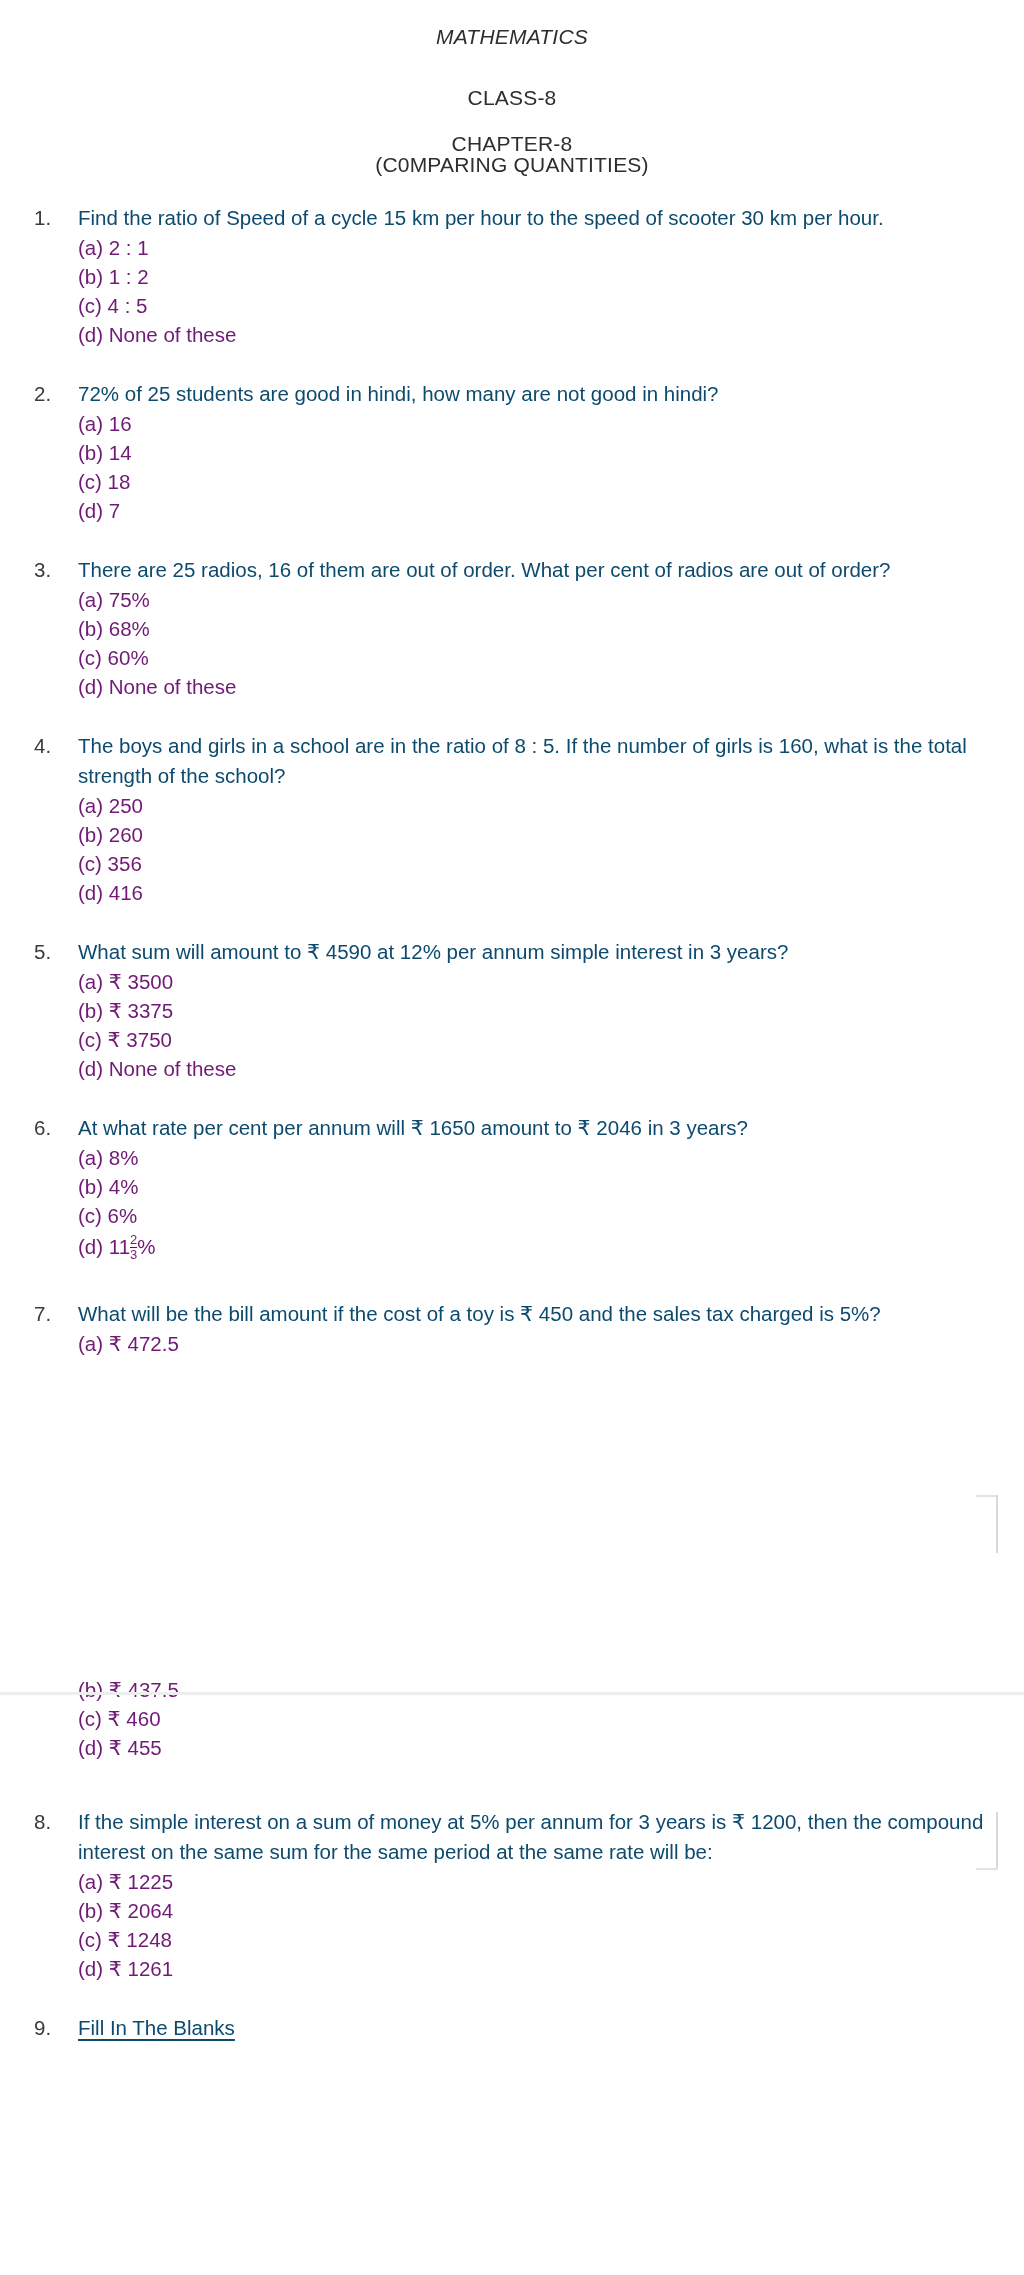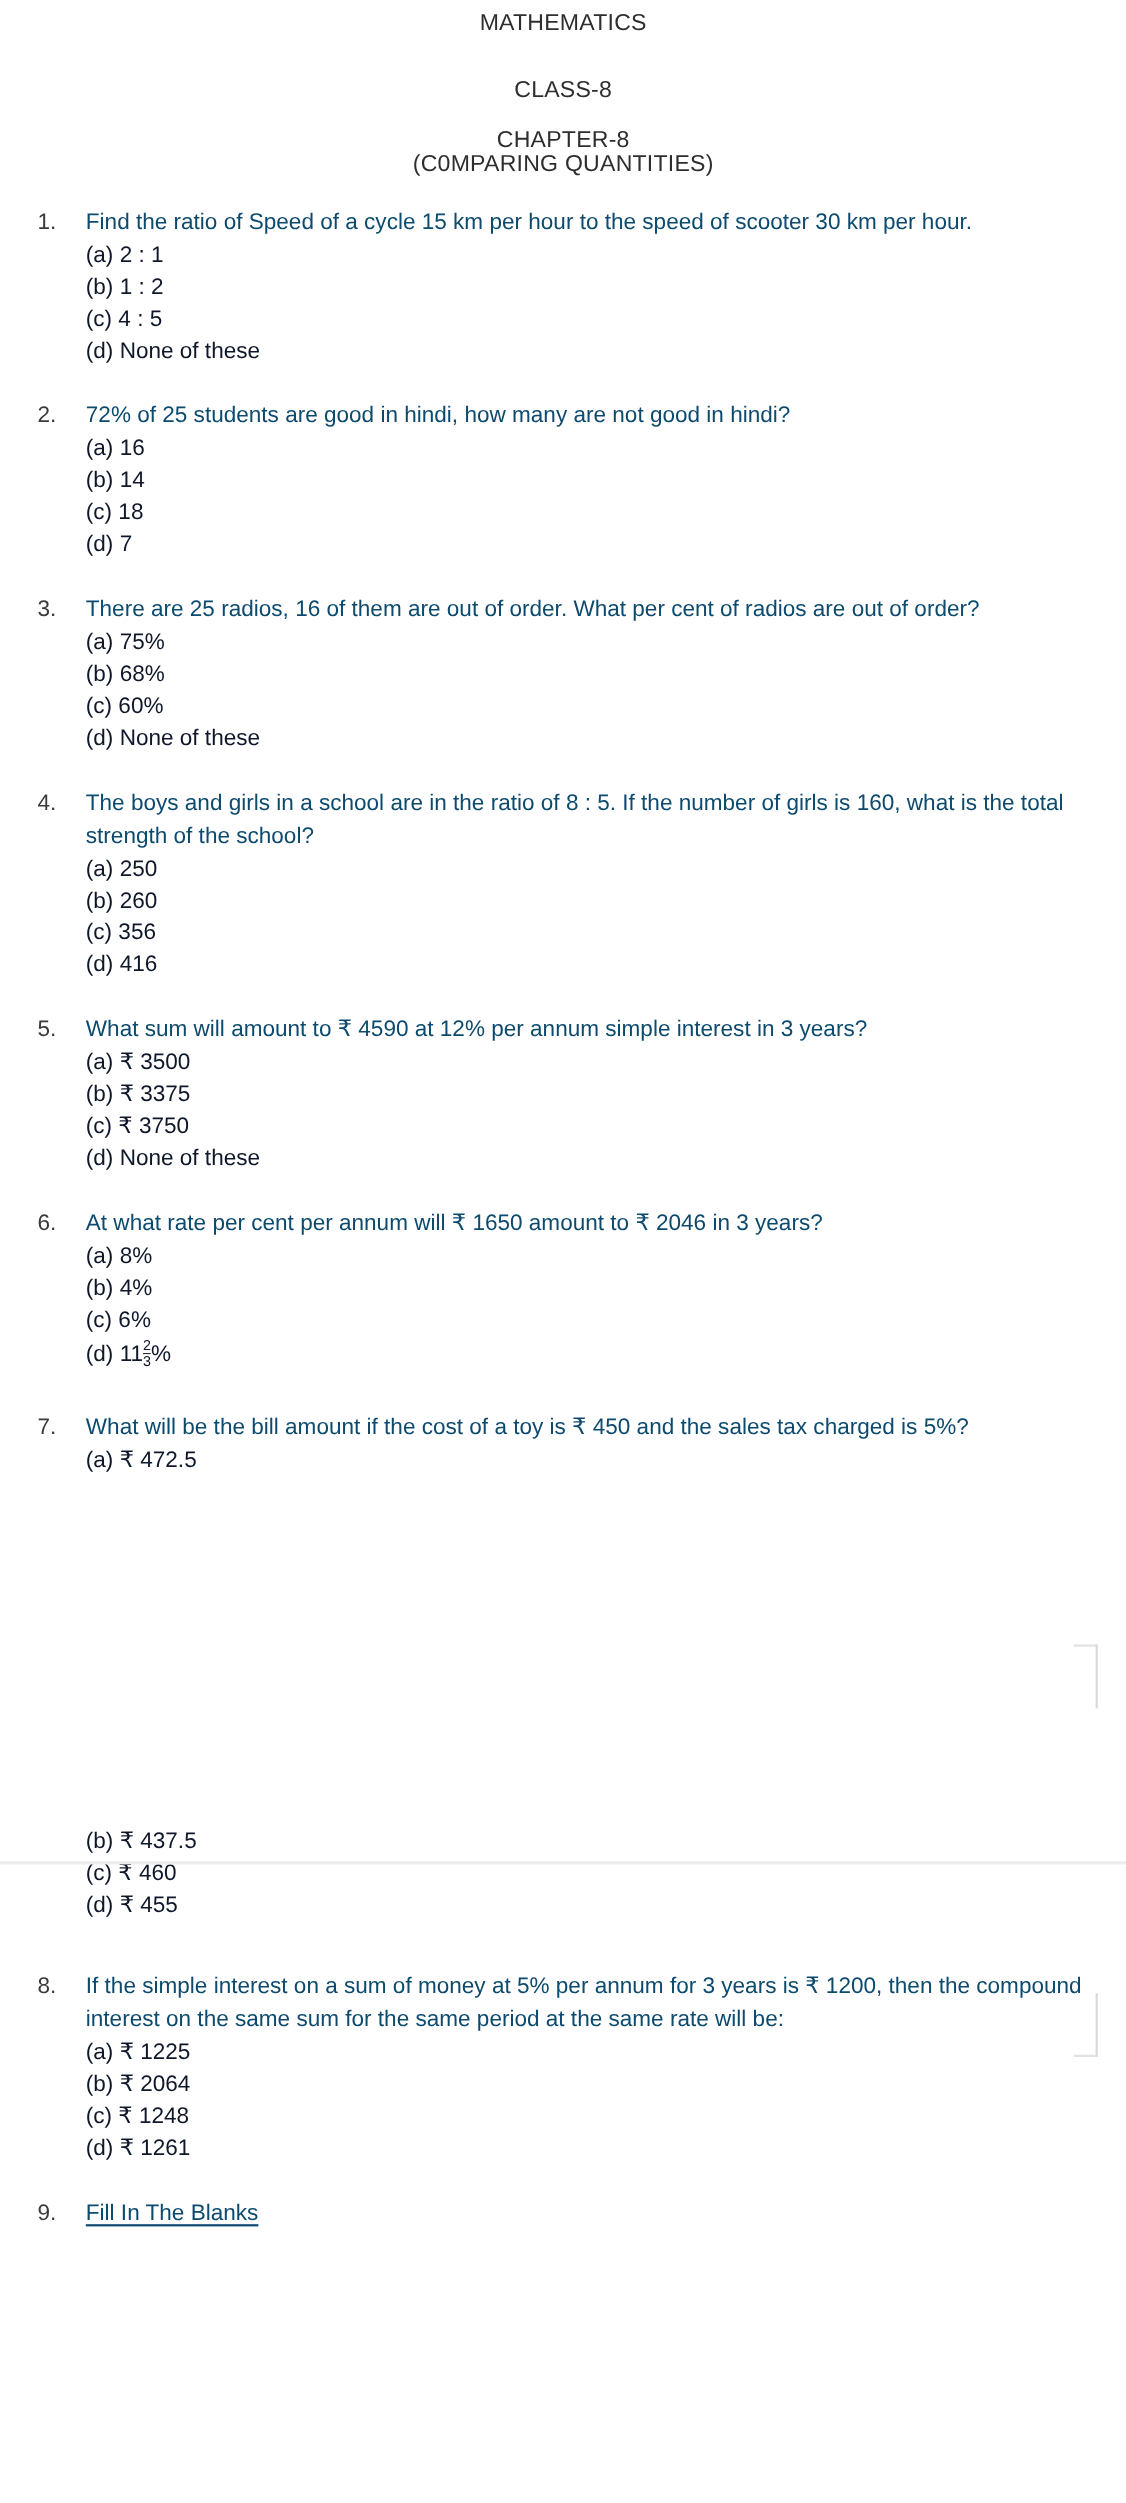--- a/index.html
+++ b/index.html
@@ -30,21 +30,21 @@
     text-align: center;
   }
   .header-line {
     font-size: 21px;
     line-height: 1.0;
     letter-spacing: 0.2px;
     color: #2e2e2e;
     margin: 0;
     padding: 0;
   }
-  .header-line.h1 { margin-top: 0; }
+  .header-line.h1 { margin-top: 16px; font-style: italic; }
   .header-line.h2 { margin-top: 40px; }
   .header-line.h3 { margin-top: 25px; }
   .header-line.h4 { }
 
   
   .questions {
     margin-top: 28px;
     padding: 0;
   }
   .q-block {
@@ -75,21 +75,21 @@
     text-underline-offset: 4px;
   }
   .opts {
     margin: 0;
     padding: 0;
     list-style: none;
   }
   .opt {
     font-size: 20.5px;
     line-height: 29px;
-    color: #0f172a;
+    color: #701a75;
     white-space: nowrap;
   }
 
   
   .mixfrac {
     display: inline-flex;
     flex-direction: column;
     vertical-align: middle;
     line-height: 1;
     text-align: center;

